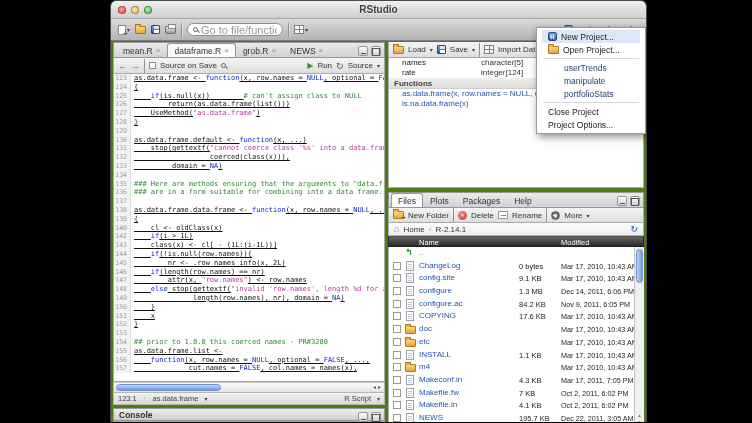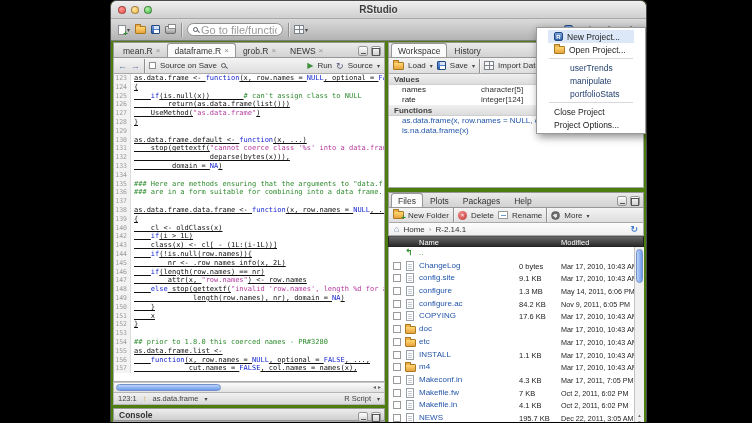--- a/index.html
+++ b/index.html
@@ -143,21 +143,21 @@
   .fsize { position:absolute; left:130px; top:2px; font-size:7.5px; color:#222; white-space:nowrap; }
   .fmod  { position:absolute; left:172px; top:2px; font-size:7.2px; color:#222; white-space:nowrap; }
 
   .vscroll { position:absolute; right:0; top:55px; bottom:0; width:10px; background:#f0f0f0; border-left:1px solid #c2c2c2; }
   .vthumb { position:absolute; left:1px; top:2px; width:7px; height:34px; border-radius:4px;
             background:linear-gradient(90deg,#b9d3fb,#6f9ae8); border:1px solid #7291c9; }
   .vends { position:absolute; bottom:0; left:0; right:0; font-size:5px; color:#666; text-align:center; line-height:7px; }
 
   
   .menu { position:absolute; left:536px; top:27px; width:110px; background:#fff; border:1px solid #9a9a9a;
-          box-shadow:2px 3px 8px rgba(0,0,0,.45); padding:2px 11px; z-index:50; }
+          box-shadow:2px 3px 8px rgba(0,0,0,.45); padding:2px 5px; z-index:50; }
   .m-item { height:13px; display:flex; align-items:center; gap:4px; padding:0 6px 0 6px; font-size:8.5px; color:#222; white-space:nowrap; }
   .m-item.hl { background:#dce8f8; }
   .m-item.recent { color:#26426e; padding-left:22px; }
   .m-lbl { overflow:hidden; }
   .m-ico { flex:none; }
   .m-sep { height:1px; background:#d8d8d8; margin:2px 1px; }
 </style>
 </head>
 <body>
 
@@ -247,21 +247,21 @@
         <div class="code" id="code">
             <div class="cl"><span class="ln">123</span><span class="ct"><span class="tk-p">as.data.frame &lt;- </span><span class="tk-k">function</span><span class="tk-p">(x, row.names = </span><span class="tk-k">NULL</span><span class="tk-p">, optional = </span><span class="tk-k">FALSE</span></span></div>
             <div class="cl"><span class="ln">124</span><span class="ct"><span class="tk-p">{</span></span></div>
             <div class="cl"><span class="ln">125</span><span class="ct"><span class="tk-p">    </span><span class="tk-k">if</span><span class="tk-p">(is.null(x))        </span><span class="tk-c"># can't assign class to NULL</span></span></div>
             <div class="cl"><span class="ln">126</span><span class="ct"><span class="tk-p">        return(as.data.frame(list()))</span></span></div>
             <div class="cl"><span class="ln">127</span><span class="ct"><span class="tk-p">    UseMethod(</span><span class="tk-s">"as.data.frame"</span><span class="tk-p">)</span></span></div>
             <div class="cl"><span class="ln">128</span><span class="ct"><span class="tk-p">}</span></span></div>
             <div class="cl"><span class="ln">129</span><span class="ct"></span></div>
             <div class="cl"><span class="ln">130</span><span class="ct"><span class="tk-p">as.data.frame.default &lt;- </span><span class="tk-k">function</span><span class="tk-p">(x, ...)</span></span></div>
             <div class="cl"><span class="ln">131</span><span class="ct"><span class="tk-p">    stop(gettextf(</span><span class="tk-s">"cannot coerce class '%s' into a data.frame"</span></span></div>
-            <div class="cl"><span class="ln">132</span><span class="ct"><span class="tk-p">                  deparse(bytes(x))),</span></span></div>
+            <div class="cl"><span class="ln">132</span><span class="ct"><span class="tk-p">                  coerced(class(x))),</span></span></div>
             <div class="cl"><span class="ln">133</span><span class="ct"><span class="tk-p">         domain = </span><span class="tk-k">NA</span><span class="tk-p">)</span></span></div>
             <div class="cl"><span class="ln">134</span><span class="ct"></span></div>
             <div class="cl"><span class="ln">135</span><span class="ct"><span class="tk-c">### Here are methods ensuring that the arguments to "data.frame"</span></span></div>
             <div class="cl"><span class="ln">136</span><span class="ct"><span class="tk-c">### are in a form suitable for combining into a data frame.</span></span></div>
             <div class="cl"><span class="ln">137</span><span class="ct"></span></div>
             <div class="cl"><span class="ln">138</span><span class="ct"><span class="tk-p">as.data.frame.data.frame &lt;- </span><span class="tk-k">function</span><span class="tk-p">(x, row.names = </span><span class="tk-k">NULL</span><span class="tk-p">, ...)</span></span></div>
             <div class="cl"><span class="ln">139</span><span class="ct"><span class="tk-p">{</span></span></div>
             <div class="cl"><span class="ln">140</span><span class="ct"><span class="tk-p">    cl &lt;- oldClass(x)</span></span></div>
             <div class="cl"><span class="ln">142</span><span class="ct"><span class="tk-p">    </span><span class="tk-k">if</span><span class="tk-p">(i &gt; 1L)</span></span></div>
             <div class="cl"><span class="ln">143</span><span class="ct"><span class="tk-p">    class(x) &lt;- cl[ - (1L:(i-1L))]</span></span></div>
@@ -299,50 +299,35 @@
             <span class="pbtn min"></span>
             <span class="pbtn max"></span>
           </span>
         </div>
         <div class="console-body"></div>
       </div>
 
       <div class="col-right">
 
         <div class="ws-pane">
-          <div class="tabbar">
-            <span class="tabs-host" id="ws-tabs">
-                <span class="tab active">
-                  <span class="tlbl">Workspace</span>
-                </span>
-                <span class="tab">
-                  <span class="tlbl">History</span>
-                </span>
-              </span>
-            <span class="panebtns">
-              <span class="pbtn min"></span>
-              <span class="pbtn max"></span>
-            </span>
-          </div>
           <div class="subbar">
             <span class="ico-folder"></span>
             <span>Load</span>
             <span class="caret">▾</span>
             <span class="ico-disk"></span>
             <span>Save</span>
             <span class="caret">▾</span>
             <span class="vsep"></span>
             <span class="ico-grid"></span>
             <span>Import Dataset</span>
             <span class="caret">▾</span>
             <span class="spacer"></span>
             <span class="ico-del">×</span>
           </div>
           <div class="ws-content" id="ws-content">
-              <div class="ws-h">Values</div>
               <div class="ws-r"><span class="ws-n">names</span><span class="ws-v">character[5]</span></div>
               <div class="ws-r"><span class="ws-n">rate</span><span class="ws-v">integer[124]</span></div>
               <div class="ws-h">Functions</div>
               <div class="ws-r fn"><span class="ws-n">as.data.frame(x, row.names = NULL, optio</span></div>
               <div class="ws-r fn"><span class="ws-n">is.na.data.frame(x)</span></div>
             </div>
         </div>
 
         <div class="files-pane">
           <div class="tabbar">
@@ -410,21 +395,21 @@
                 <span class="ico-file"></span>
                 <span class="fname">config.site</span>
                 <span class="fsize">9.1 KB</span>
                 <span class="fmod">Mar 17, 2010, 10:43 AM</span>
               </div>
               <div class="frow">
                 <span class="fcheck"></span>
                 <span class="ico-file"></span>
                 <span class="fname">configure</span>
                 <span class="fsize">1.3 MB</span>
-                <span class="fmod">May 14, 2011, 6:06 PM</span>
+                <span class="fmod">Dec 14, 2011, 6:06 PM</span>
               </div>
               <div class="frow">
                 <span class="fcheck"></span>
                 <span class="ico-file"></span>
                 <span class="fname">configure.ac</span>
                 <span class="fsize">84.2 KB</span>
                 <span class="fmod">Nov 9, 2011, 6:05 PM</span>
               </div>
               <div class="frow">
                 <span class="fcheck"></span>

